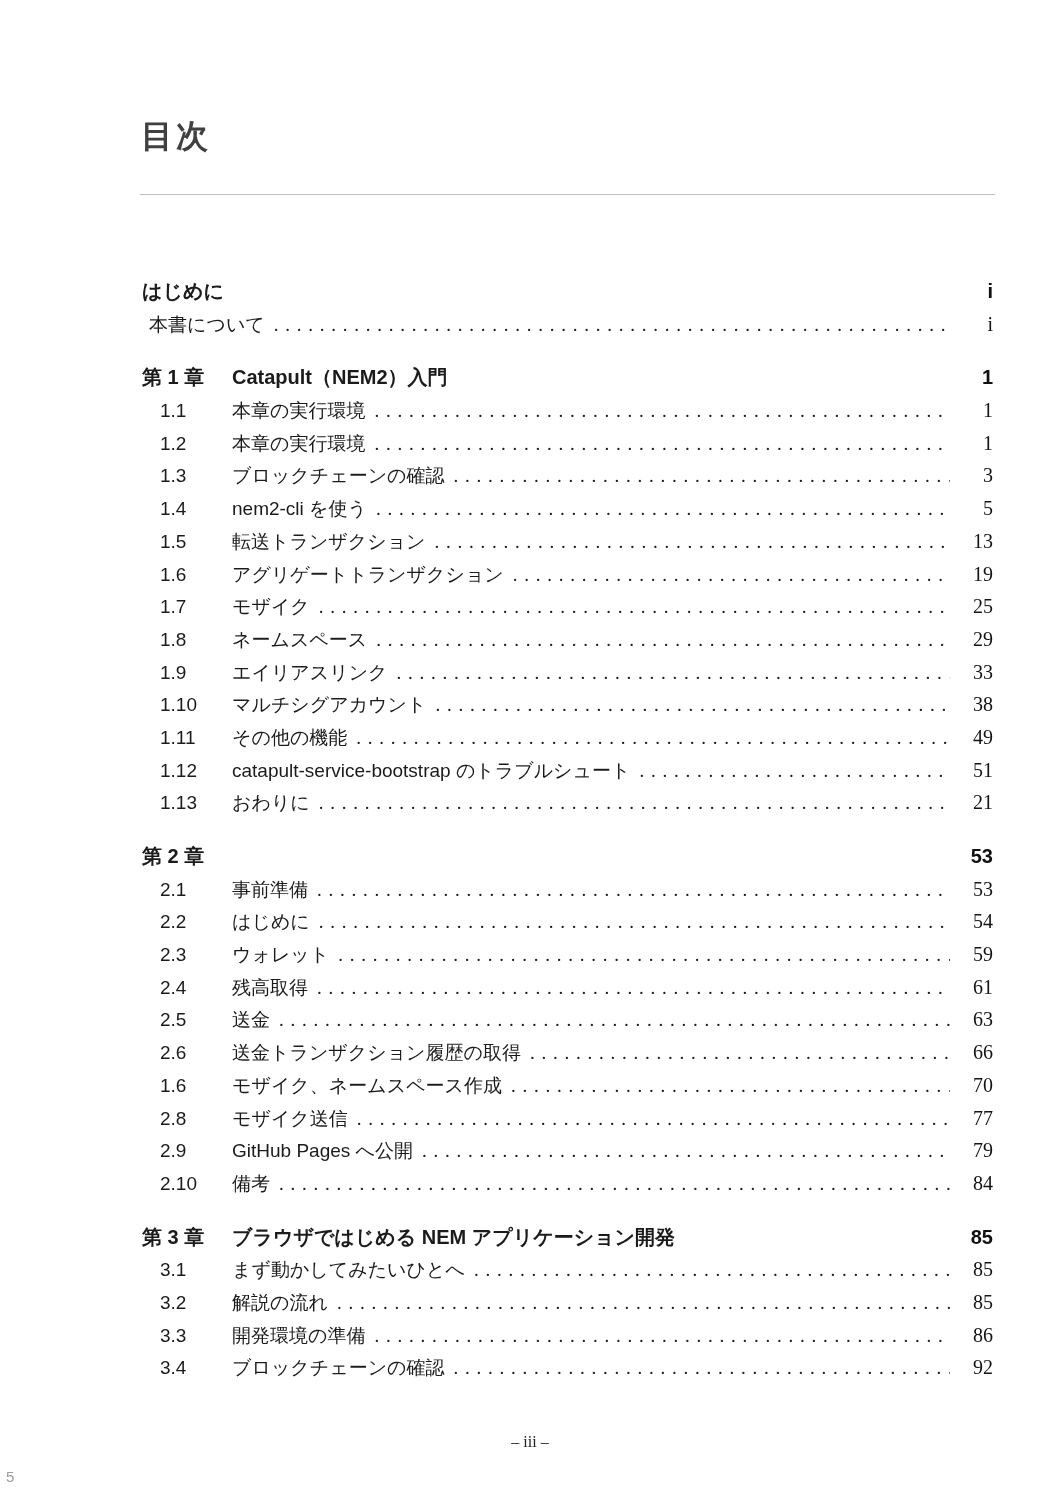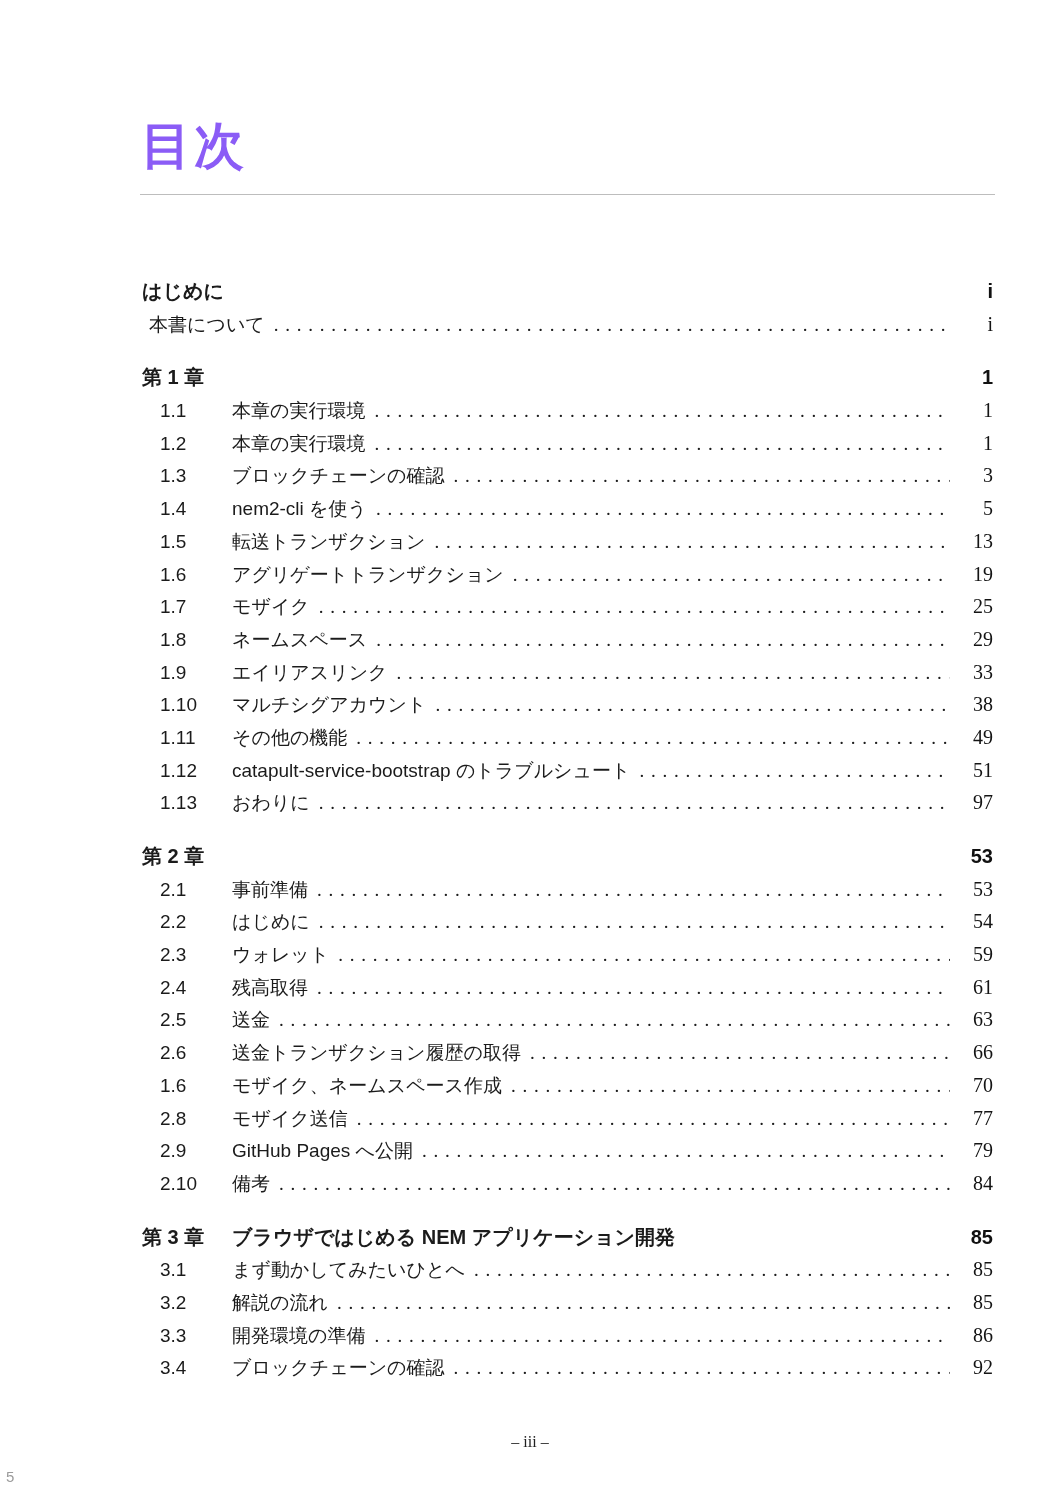--- a/index.html
+++ b/index.html
@@ -14,25 +14,25 @@
     overflow: hidden;
     font-family: "Liberation Sans", sans-serif;
     color: #1b1b1b;
     -webkit-font-smoothing: antialiased;
   }
   .page-title {
     position: absolute;
     left: 141px;
     top: 119px;
     margin: 0;
-    font-size: 50px;
+    font-size: 32px;
     line-height: 1.1;
     font-weight: bold;
     letter-spacing: 3px;
-    color: #8b5cf6;
+    color: #404040;
   }
   .title-rule {
     position: absolute;
     left: 140px;
     top: 194px;
     width: 855px;
     height: 1px;
     background: #bdbdbd;
   }
   .toc {
@@ -117,20 +117,21 @@
         </div>
         <div class="row">
           <span class="entry-title front-indent">本書について</span>
           <span class="leader">. . . . . . . . . . . . . . . . . . . . . . . . . . . . . . . . . . . . . . . . . . . . . . . . . . . . . . . . . . . . . . . . . . . . . . . . . . . . . . . . . . . . . . . . . . . . . . . . . . . . . . . . . . . . . . . . . . . . . . . . </span>
           <span class="pagenum">i</span>
         </div>
       </div>
       <div class="toc-block chapter">
         <div class="row head-row">
           <span class="chap-label">第 1 章</span>
+          <span class="entry-title">Catapult（NEM2）入門</span>
           <span class="spacer"></span>
           <span class="pagenum bold">1</span>
         </div>
         <div class="row">
           <span class="sec-num">1.1</span>
           <span class="entry-title">本章の実行環境</span>
           <span class="leader">. . . . . . . . . . . . . . . . . . . . . . . . . . . . . . . . . . . . . . . . . . . . . . . . . . . . . . . . . . . . . . . . . . . . . . . . . . . . . . . . . . . . . . . . . . . . . . . . . . . . . . . . . . . . . . . . . . . . . . . . </span>
           <span class="pagenum">1</span>
         </div>
         <div class="row">
@@ -196,21 +197,21 @@
         <div class="row">
           <span class="sec-num">1.12</span>
           <span class="entry-title">catapult-service-bootstrap のトラブルシュート</span>
           <span class="leader">. . . . . . . . . . . . . . . . . . . . . . . . . . . . . . . . . . . . . . . . . . . . . . . . . . . . . . . . . . . . . . . . . . . . . . . . . . . . . . . . . . . . . . . . . . . . . . . . . . . . . . . . . . . . . . . . . . . . . . . . </span>
           <span class="pagenum">51</span>
         </div>
         <div class="row">
           <span class="sec-num">1.13</span>
           <span class="entry-title">おわりに</span>
           <span class="leader">. . . . . . . . . . . . . . . . . . . . . . . . . . . . . . . . . . . . . . . . . . . . . . . . . . . . . . . . . . . . . . . . . . . . . . . . . . . . . . . . . . . . . . . . . . . . . . . . . . . . . . . . . . . . . . . . . . . . . . . . </span>
-          <span class="pagenum">97</span>
+          <span class="pagenum">21</span>
         </div>
       </div>
       <div class="toc-block chapter">
         <div class="row head-row">
           <span class="chap-label">第 2 章</span>
           <span class="spacer"></span>
           <span class="pagenum bold">53</span>
         </div>
         <div class="row">
           <span class="sec-num">2.1</span>

